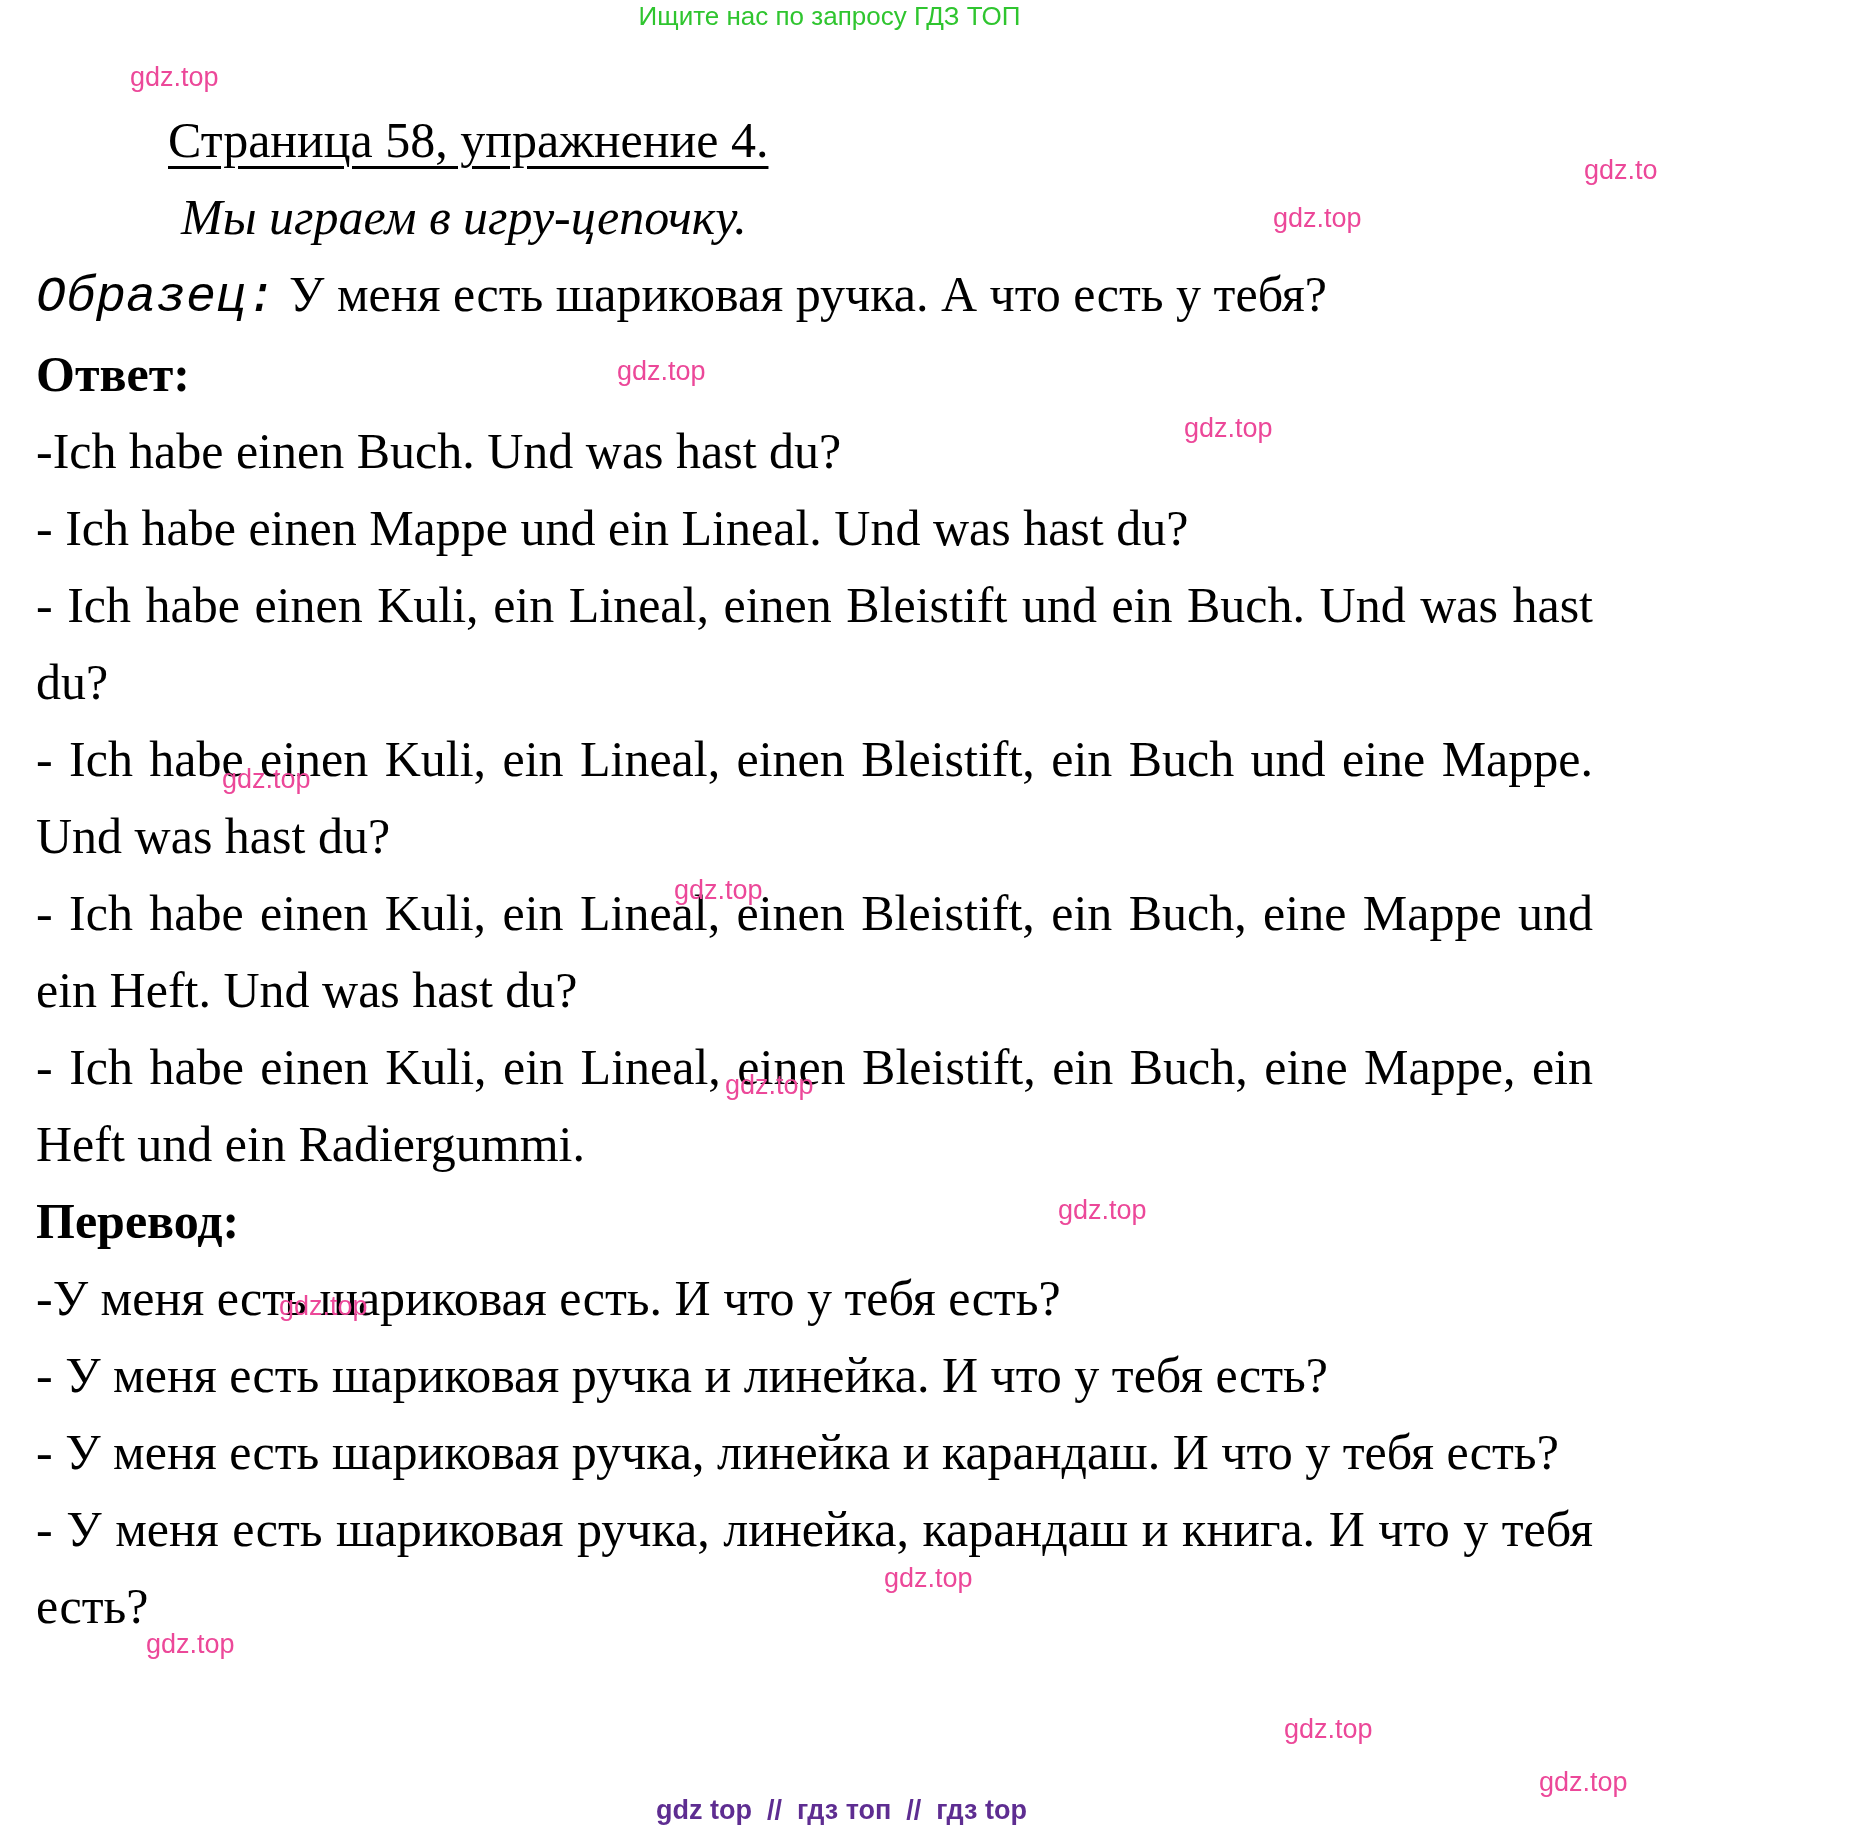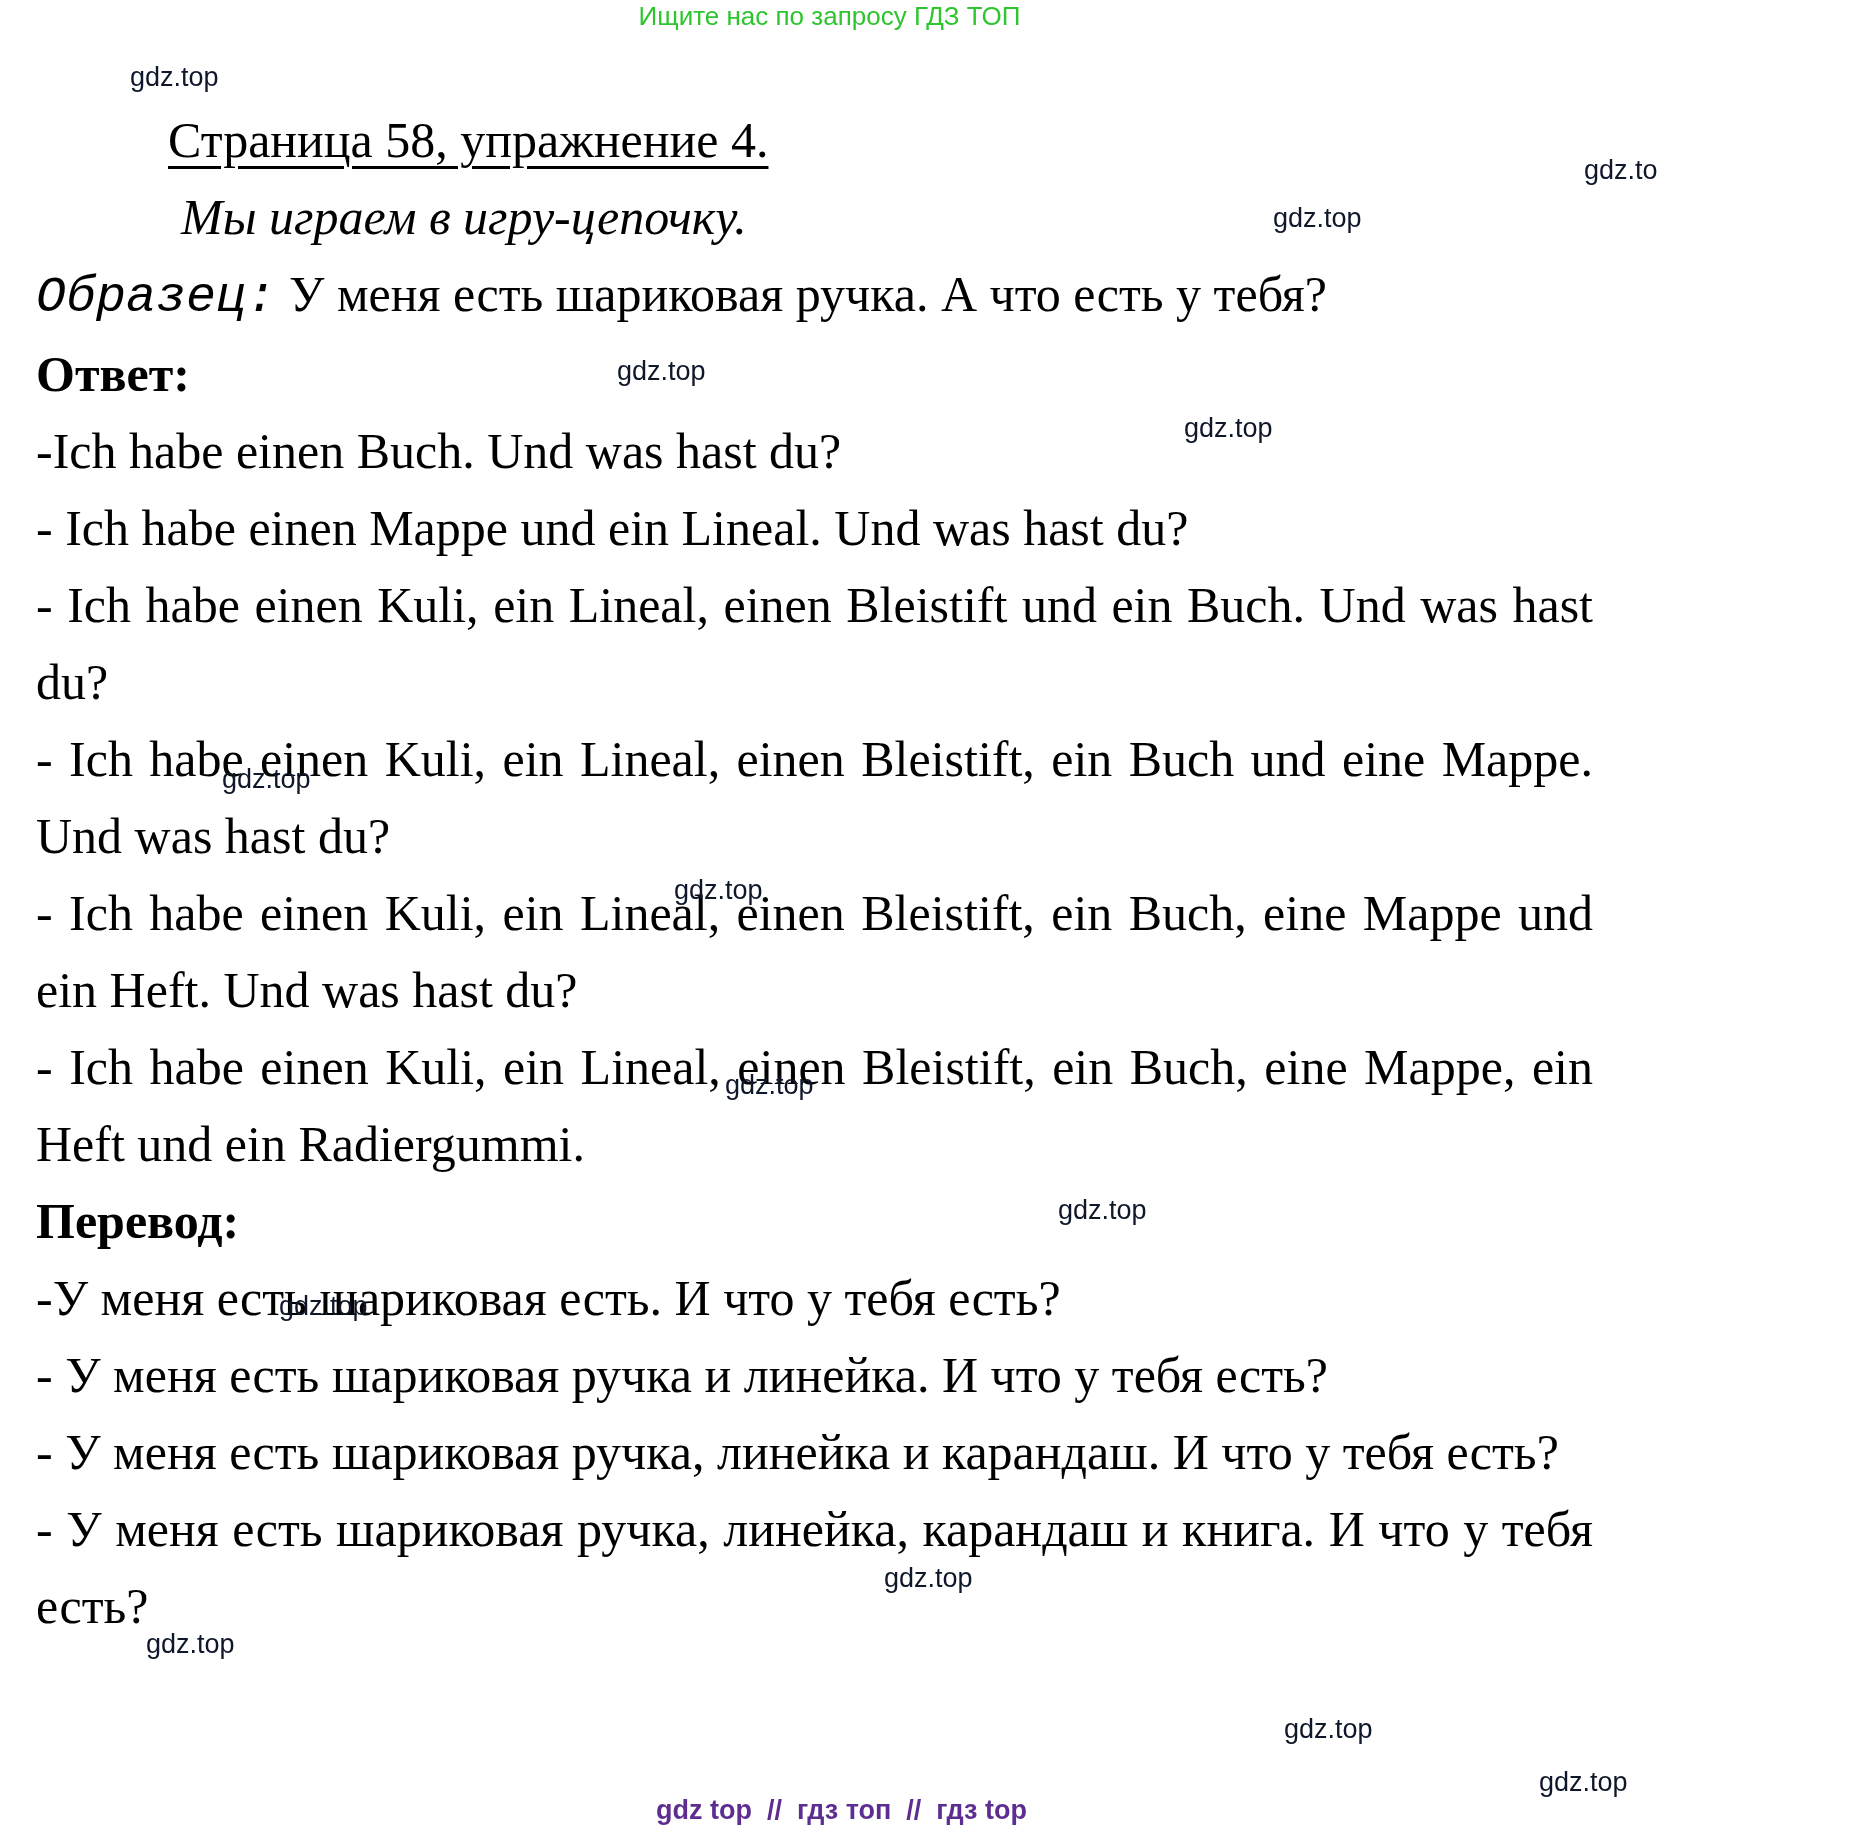--- a/index.html
+++ b/index.html
@@ -27,21 +27,21 @@
   .title-line{text-indent:132px;}
   .title-text{text-decoration:underline;text-underline-offset:9px;text-decoration-thickness:3px;}
   .subtitle-line{text-indent:145px;font-style:italic;}
   .sample-label{font-style:italic;margin-right:0.26em;font-family:Liberation Mono, monospace;}
   .heading{font-weight:bold;}
   .wm-layer{position:absolute;inset:0;pointer-events:none;}
   .wm{
     position:absolute;
     font-family:"Liberation Sans", sans-serif;
     font-size:27px;line-height:30px;
-    color:#0f172a;
+    color:#ec4899;
     white-space:nowrap;
   }
   .footer-line{
     position:absolute;left:0;right:0;top:1795px;
     text-align:center;
     font-family:"Liberation Sans", sans-serif;
     font-size:27px;line-height:30px;
     font-weight:bold;
     white-space:pre;
   }

